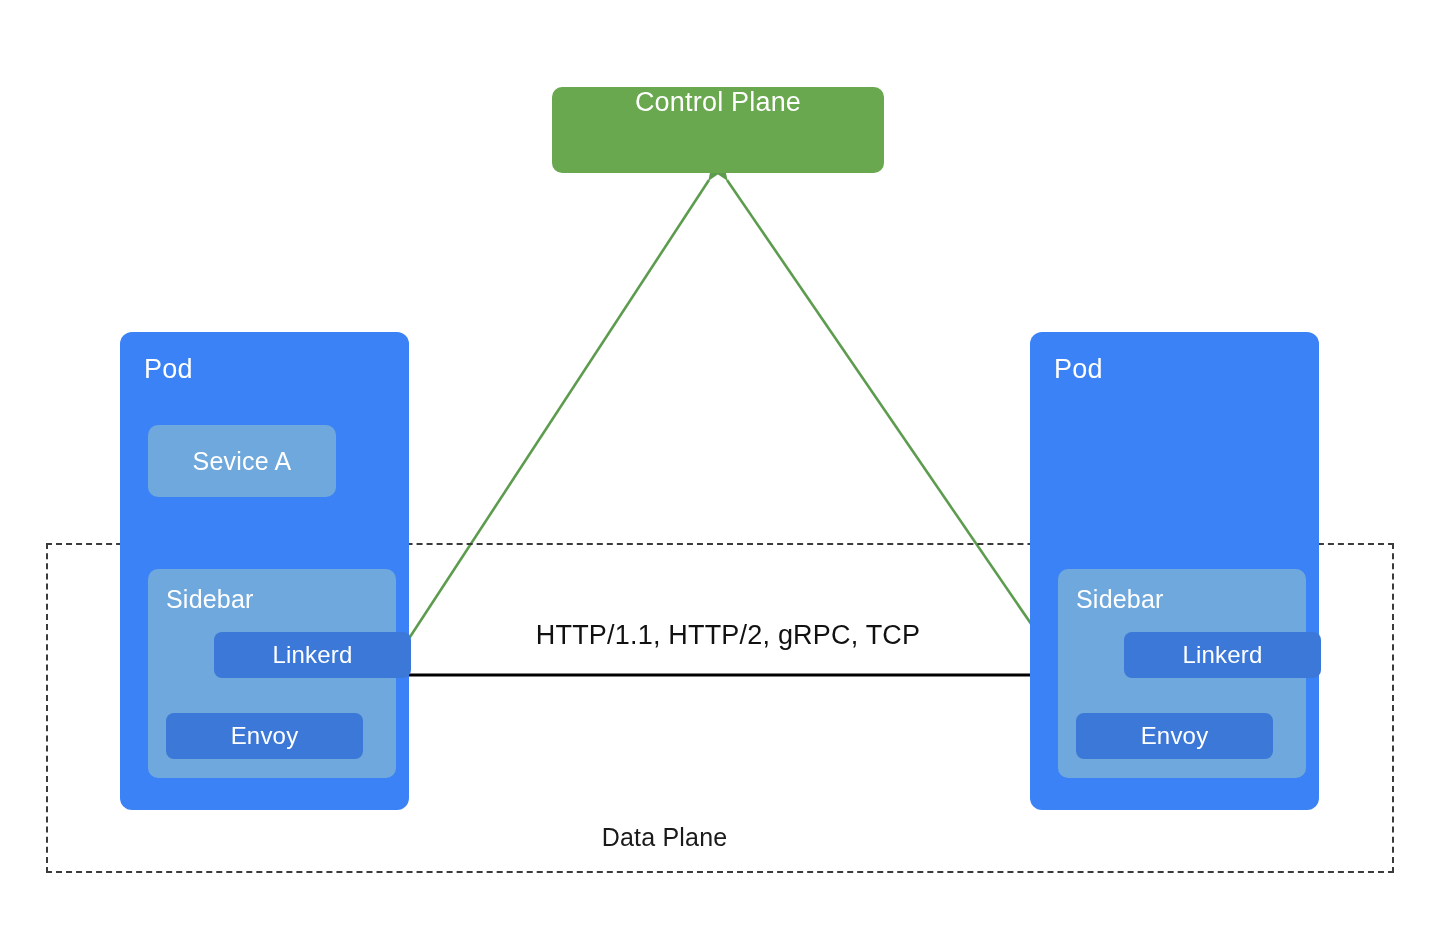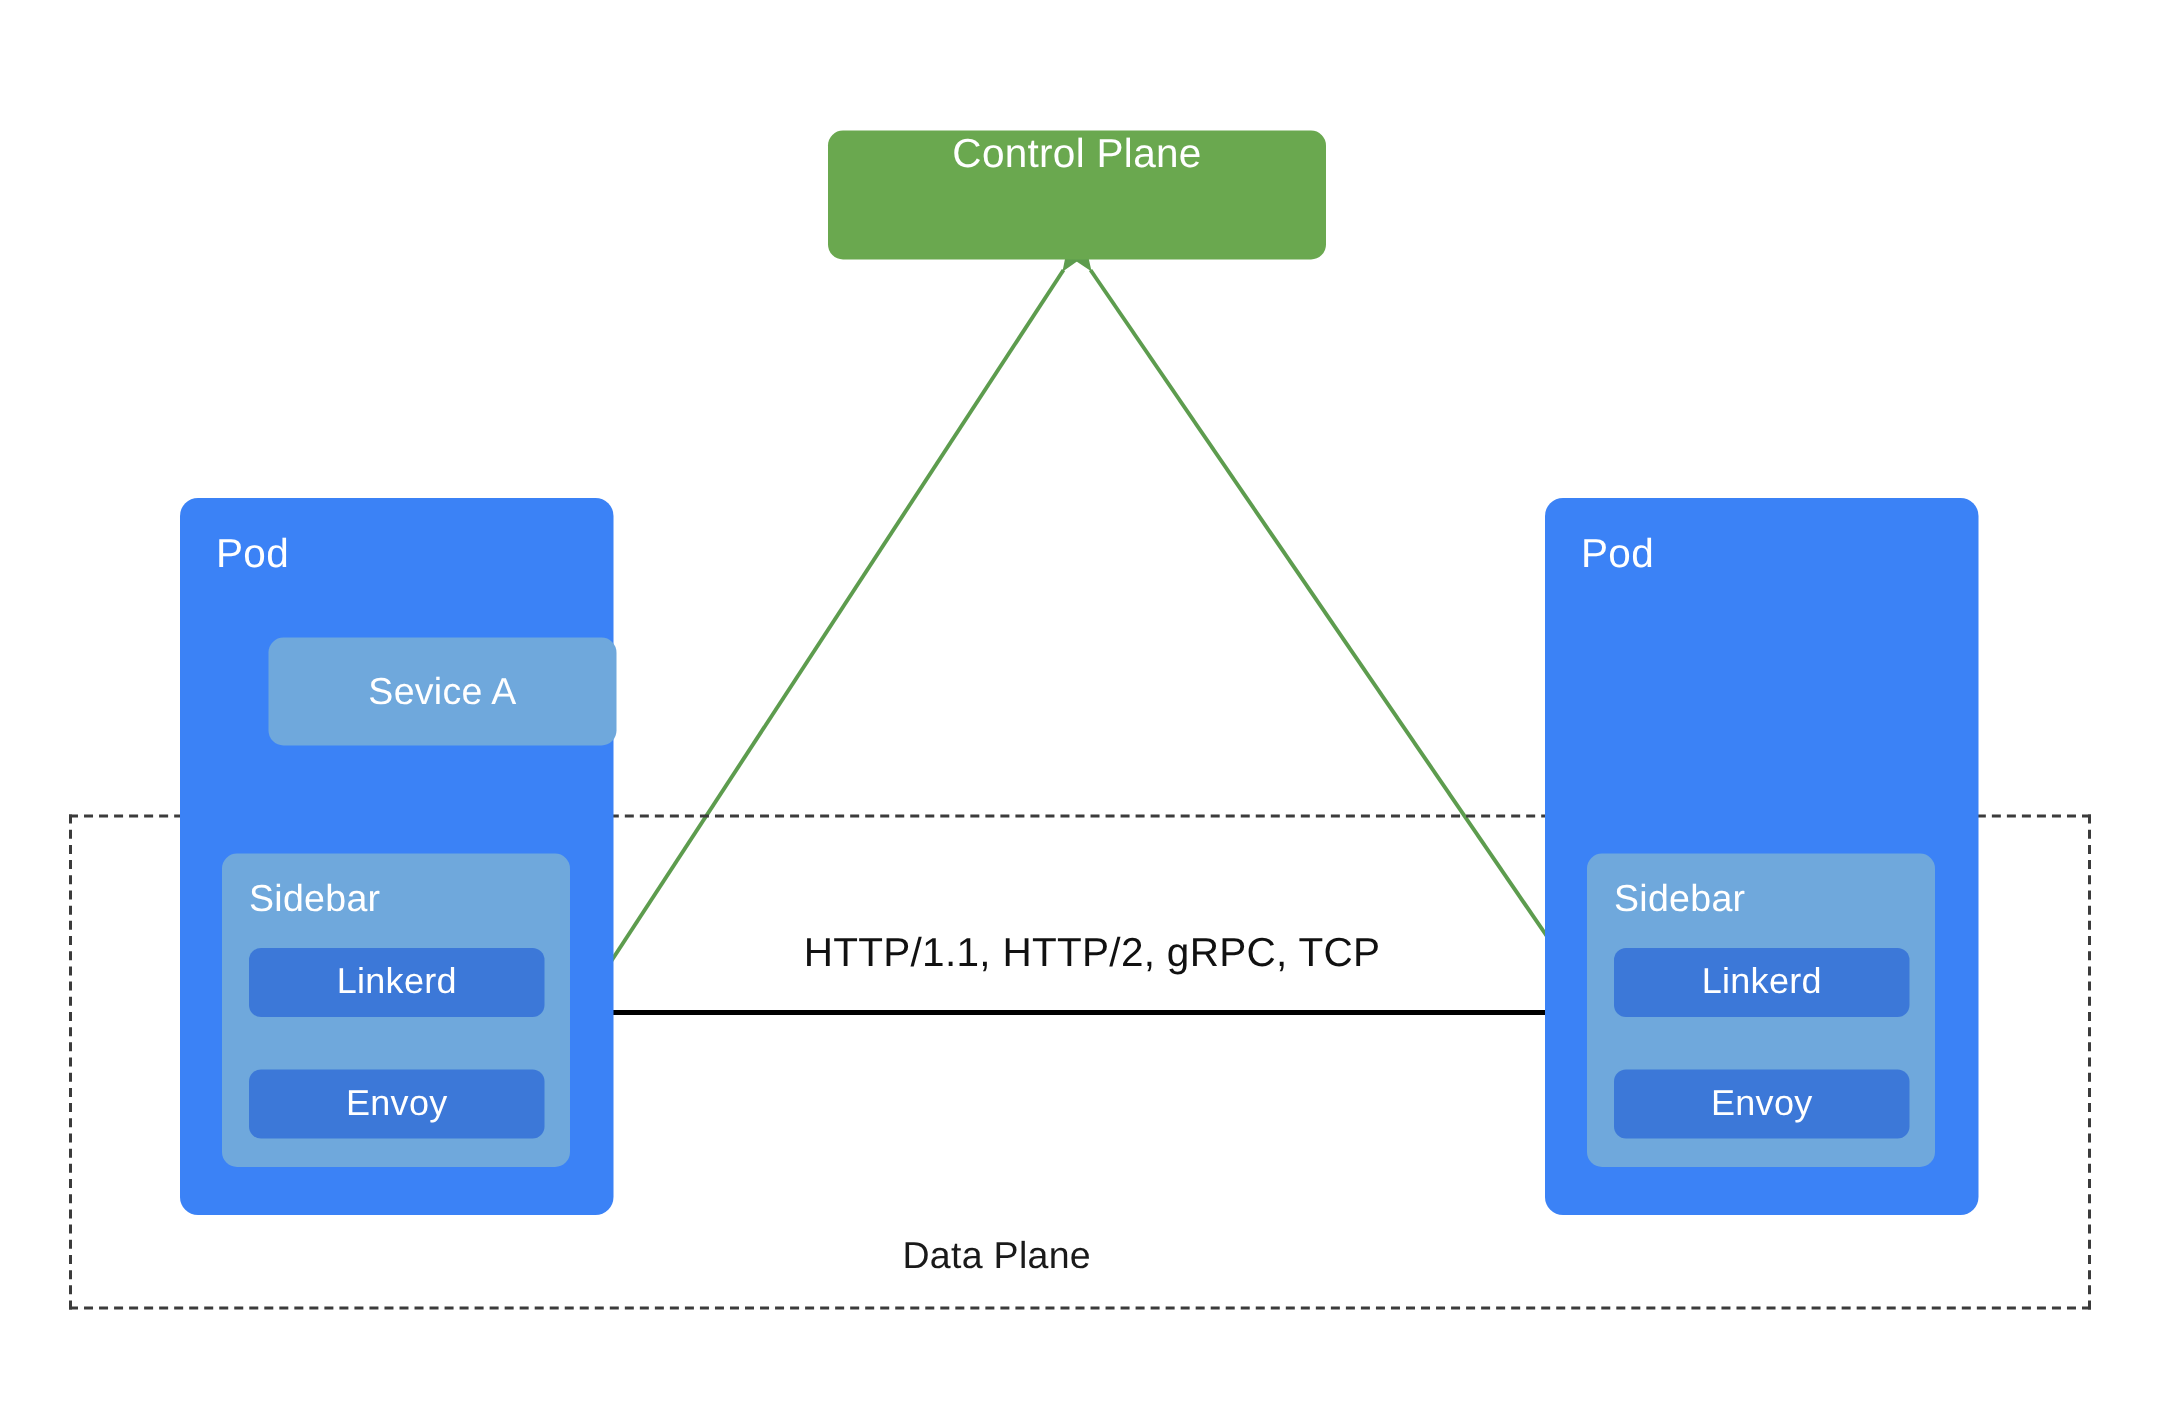--- a/index.html
+++ b/index.html
@@ -88,65 +88,65 @@
     color: #ffffff;
     font-size: 27px;
     letter-spacing: 0.2px;
   }
 
   
   .service-box {
     position: absolute;
     left: 28px;
     top: 93px;
-    width: 232px;
+    width: 188px;
     height: 72px;
     background: #6fa8dc;
     border-radius: 10px;
     display: flex;
     align-items: center;
     justify-content: center;
-    margin-left: 31px;
   }
   .service-label {
     color: #ffffff;
     font-size: 25px;
     letter-spacing: 0.2px;
   }
 
   
   .sidebar-box {
     position: absolute;
     left: 28px;
     top: 237px;
     width: 232px;
     height: 209px;
     background: #6fa8dc;
     border-radius: 10px;
+    padding-left: 16px;
   }
   .sidebar-title {
     position: absolute;
     left: 18px;
     top: 16px;
     color: #ffffff;
     font-size: 25px;
     letter-spacing: 0.2px;
   }
   .proxy-box {
     position: absolute;
     left: 18px;
     width: 197px;
     height: 46px;
     background: #3c78d8;
     border-radius: 8px;
     display: flex;
     align-items: center;
     justify-content: center;
   }
-  .proxy-box.proxy-0 { top: 63px; }
+  .proxy-box.proxy-0 { top: 63px; margin-left: 48px; }
   .proxy-box.proxy-1 { top: 144px; }
   .proxy-label {
     color: #ffffff;
     font-size: 24px;
     letter-spacing: 0.2px;
   }
 
   
   .protocol-label {
     position: absolute;

